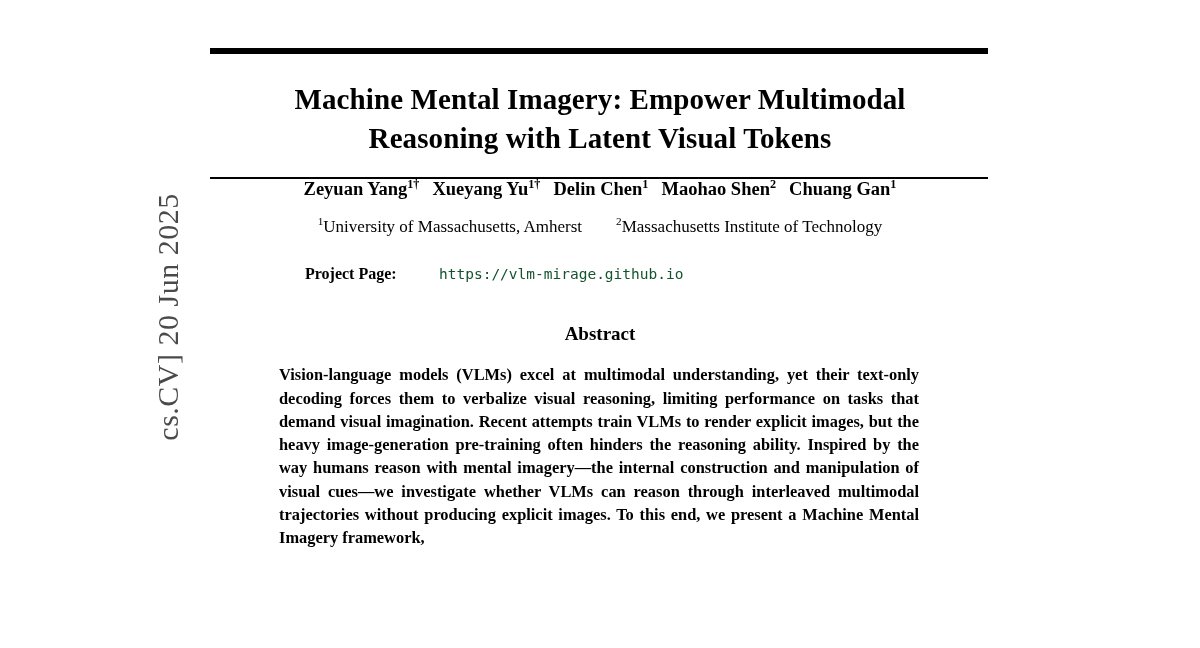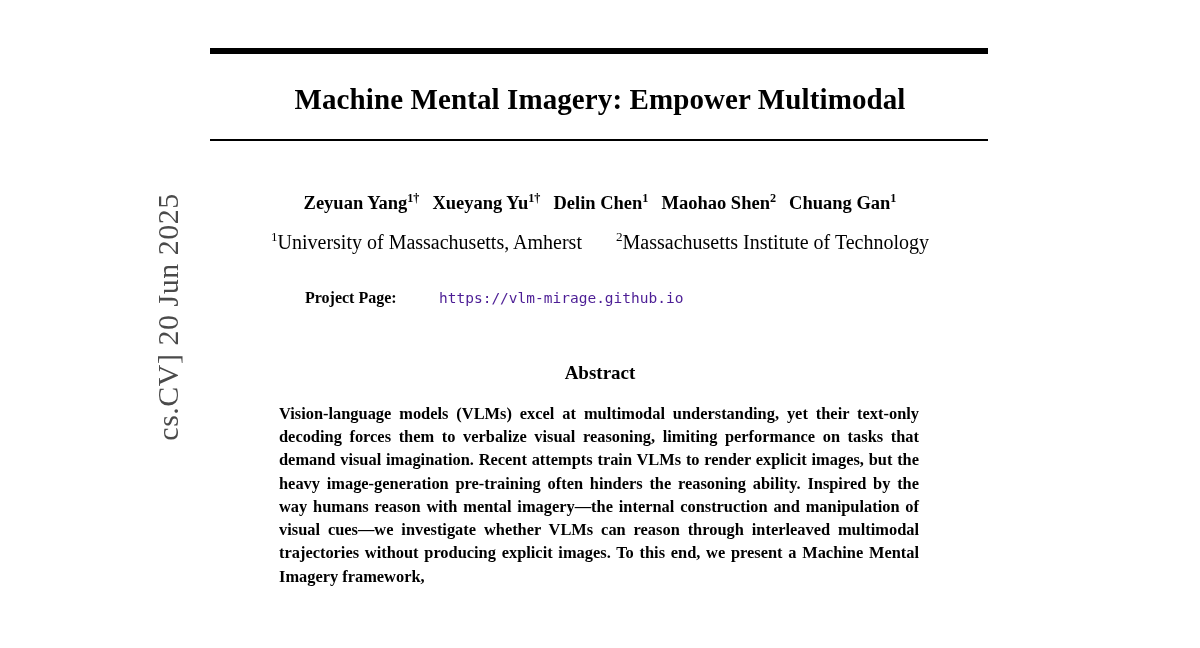--- a/index.html
+++ b/index.html
@@ -57,60 +57,59 @@
     margin-top: 26px;
     font-size: 29px;
     font-weight: bold;
     text-align: center;
     line-height: 1.33;
     letter-spacing: 0.1px;
   }
   .title .line2 { display: block; }
 
   .authors {
-    margin-top: 52px;
     text-align: center;
     font-size: 18.5px;
     font-weight: bold;
   }
   .authors .author { white-space: nowrap; }
   .authors .gap { display: inline-block; width: 13px; }
   sup { font-size: 0.66em; vertical-align: super; line-height: 0; }
 
   .affils {
     margin-top: 17px;
     text-align: center;
-    font-size: 20px;
+    font-size: 17px;
   }
   .affils .aff-gap { display: inline-block; width: 34px; }
 
   .links {
-    margin-top: 33px;
+    margin-top: 26px;
     margin-left: 95px;
     font-size: 16px;
   }
   .links-row {
     display: flex;
     align-items: baseline;
     line-height: 1.38;
   }
   .links-label {
     font-weight: bold;
     width: 134px;
     flex: 0 0 134px;
   }
   .links-url {
     font-family: "DejaVu Sans Mono", monospace;
     font-size: 14.5px;
-    color: #4c1d95;
+    color: #14532d;
     text-decoration: none;
   }
 
   .abstract-head {
-    margin-top: 53px;
+    margin-top: 38px;
     text-align: center;
     font-size: 19px;
     font-weight: bold;
   }
 
   .abstract-body {
     margin-top: 18px;
     margin-left: 69px;
     width: 640px;
     font-size: 16.4px;
@@ -124,20 +123,21 @@
 <body>
 
 <div class="arxiv-stamp">cs.CV]  20 Jun 2025</div>
 
 <div class="page">
 
   <div class="rule-top"></div>
 
   <div class="title">
     <span>Machine Mental Imagery: Empower Multimodal</span>
+    <span class="line2">Reasoning with Latent Visual Tokens</span>
   </div>
 
   <div class="rule-mid"></div>
 
   <div class="authors">
     <span class="author"><span>Zeyuan Yang</span><sup>1†</sup></span><span class="gap"></span><span class="author"><span>Xueyang Yu</span><sup>1†</sup></span><span class="gap"></span><span class="author"><span>Delin Chen</span><sup>1</sup></span><span class="gap"></span><span class="author"><span>Maohao Shen</span><sup>2</sup></span><span class="gap"></span><span class="author"><span>Chuang Gan</span><sup>1</sup></span>
   </div>
 
   <div class="affils">
     <span><sup>1</sup><span>University of Massachusetts, Amherst</span></span><span class="aff-gap"></span><span><sup>2</sup><span>Massachusetts Institute of Technology</span></span>

